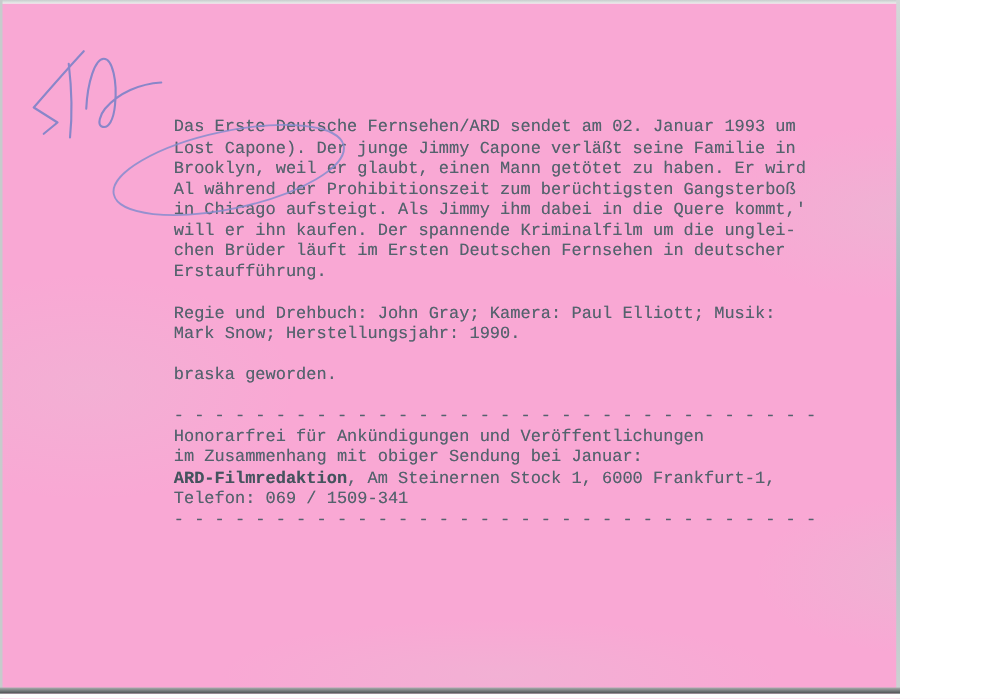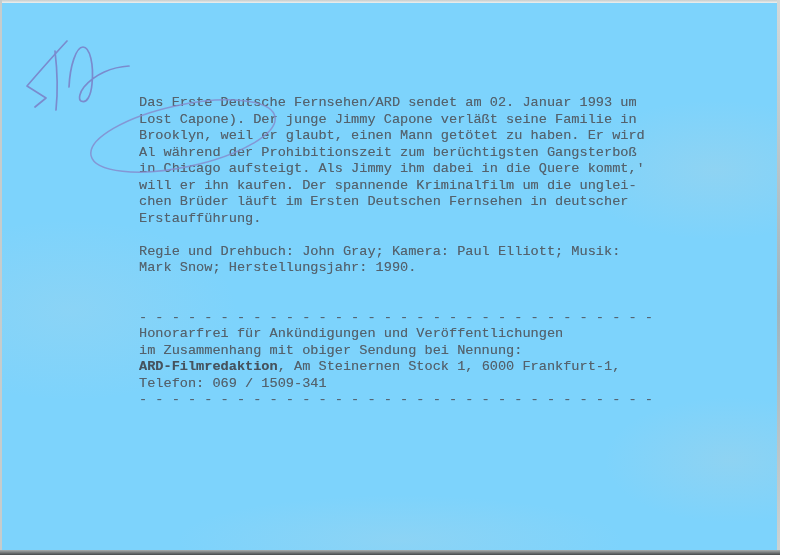--- a/index.html
+++ b/index.html
@@ -1,19 +1,19 @@
 <!DOCTYPE html>
 <html><head>
 <meta charset="utf-8">
 <style>
   html,body{margin:0;padding:0;background:#ffffff;font-family:"Liberation Sans", sans-serif;}
   .scan{
     position:relative;
-    width:780px;height:559px;
-    background:#7dd3fc;
+    width:720px;height:559px;
+    background:#f9a8d4;
     overflow:hidden;
   }
   .noise{
     position:absolute;inset:0;pointer-events:none;
     background:
       radial-gradient(200px 100px at 715px 170px, rgba(206,212,210,0.22), transparent 70%),
       radial-gradient(240px 130px at 70px 310px, rgba(210,215,213,0.16), transparent 70%),
       radial-gradient(180px 90px at 730px 460px, rgba(204,210,208,0.22), transparent 70%),
       radial-gradient(300px 60px at 400px 540px, rgba(210,214,212,0.18), transparent 75%);
   }
@@ -47,24 +47,25 @@
       <div class="line"><span>Brooklyn, weil er glaubt, einen Mann getötet zu haben. Er wird</span></div>
       <div class="line"><span>Al während der Prohibitionszeit zum berüchtigsten Gangsterboß</span></div>
       <div class="line"><span>in Chicago aufsteigt. Als Jimmy ihm dabei in die Quere kommt,'</span></div>
       <div class="line"><span>will er ihn kaufen. Der spannende Kriminalfilm um die unglei-</span></div>
       <div class="line"><span>chen Brüder läuft im Ersten Deutschen Fernsehen in deutscher</span></div>
       <div class="line"><span>Erstaufführung.</span></div>
       <div class="line">&nbsp;</div>
       <div class="line"><span>Regie und Drehbuch: John Gray; Kamera: Paul Elliott; Musik:</span></div>
       <div class="line"><span>Mark Snow; Herstellungsjahr: 1990.</span></div>
       <div class="line">&nbsp;</div>
+      <div class="line"><span>braska geworden.</span></div>
       <div class="line">&nbsp;</div>
       <div class="line"><span>- - - - - - - - - - - - - - - - - - - - - - - - - - - - - - - -</span></div>
       <div class="line"><span>Honorarfrei für Ankündigungen und Veröffentlichungen</span></div>
-      <div class="line"><span>im Zusammenhang mit obiger Sendung bei Nennung:</span></div>
+      <div class="line"><span>im Zusammenhang mit obiger Sendung bei Januar:</span></div>
       <div class="line"><span class="b">ARD-Filmredaktion</span><span>, Am Steinernen Stock 1, 6000 Frankfurt-1,</span></div>
       <div class="line"><span>Telefon: 069 / 1509-341</span></div>
       <div class="line"><span>- - - - - - - - - - - - - - - - - - - - - - - - - - - - - - - -</span></div>
     </div>
 
   <svg class="ink-overlay" width="800" height="559" viewBox="0 0 800 559">
     <g fill="none" stroke="#7a82c8" stroke-width="1.7" stroke-linecap="round" stroke-linejoin="round" opacity="0.88">
       <path d="M67,41 C54,55 40,71 27,86 L46,98 L35,107"></path>
       <path d="M55,51 C57,68 58,91 56,110"></path>
       <path d="M69,87 C70,66 76,47 83,47 C90,47 94,65 92,84 C91,95 87,104 81,101 C78,99 80,92 84,87 C95,74 112,67 129,66"></path>

